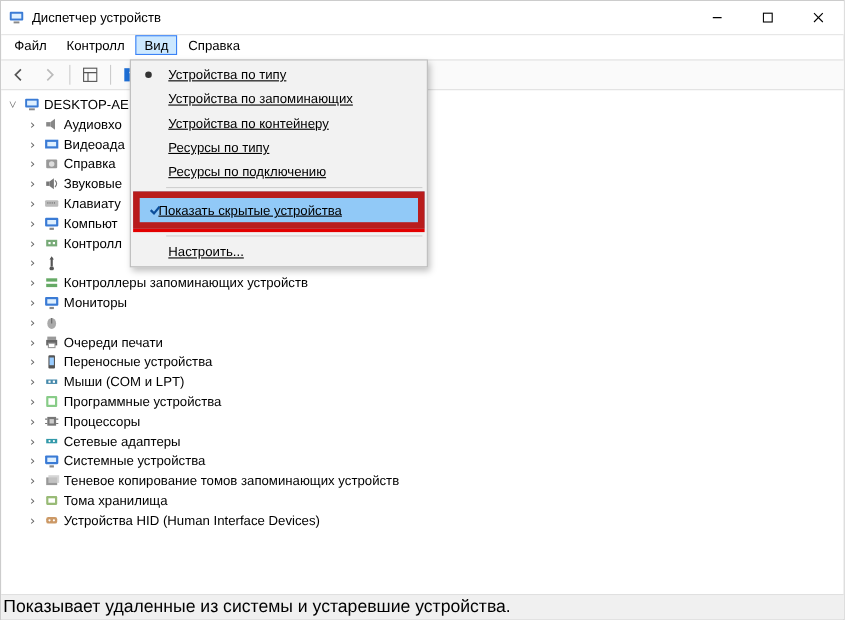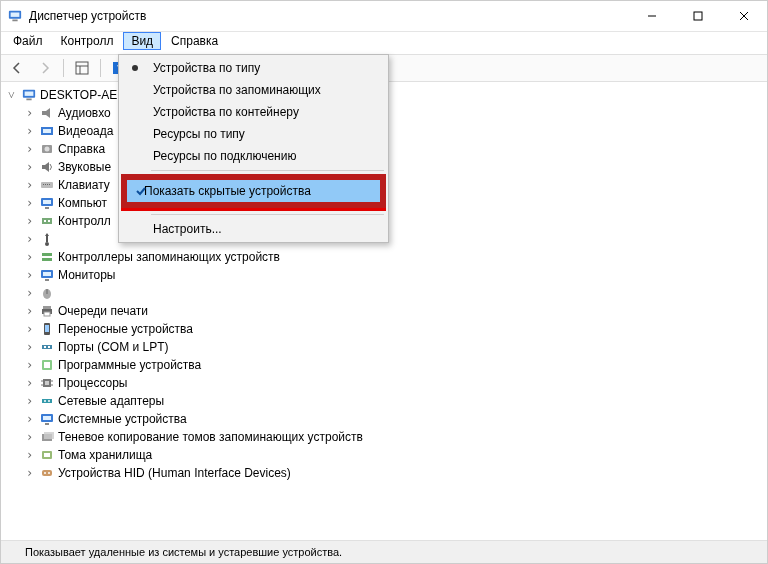--- a/index.html
+++ b/index.html
@@ -129,20 +129,21 @@
     background: #f2f2f2;
   }
   .dd-item {
     position: relative;
     height: 22px;
     display:flex;
     align-items:center;
     padding-left: 32px;
     padding-right: 10px;
     z-index:1;
+    text-decoration:underline;
   }
   .dd-item.selected {
     background: #91c9f7;
     border: 6px solid #b91c1c;
     padding-left: 17px;
   }
   .dd-sep {
     height: 1px;
     background: #d0d0d0;
     margin: 3px 2px 3px 30px;
@@ -166,22 +167,22 @@
     height: 3px;
     background: #e30000;
     margin: 0; 
   }
 
   
   .statusbar {
     height: 22px;
     display:flex;
     align-items:center;
-    padding: 0 24px;
-    font-size: 11px;
+    padding: 0 2px;
+    font-size: 16px;
     background: #f0f0f0;
   }
 </style>
 </head>
 <body>
 
 <div class="window">
 
   <div class="titlebar">
     <div class="title-left">
@@ -402,21 +403,21 @@
           </div>
           <div class="node lvl1">
             <span class="twisty">›</span>
             <span class="ic">
               <svg width="14" height="14">
                 <rect x="2" y="5" width="10" height="4" fill="#48a"></rect>
                 <rect x="4" y="6" width="2" height="2" fill="#fff"></rect>
                 <rect x="8" y="6" width="2" height="2" fill="#fff"></rect>
               </svg>
             </span>
-            <span>Порты (COM и LPT)</span>
+            <span>Мыши (COM и LPT)</span>
           </div>
           <div class="node lvl1">
             <span class="twisty">›</span>
             <span class="ic">
               <svg width="14" height="14">
                 <rect x="2" y="2" width="10" height="10" fill="#8c8" rx="1"></rect>
                 <rect x="4" y="4" width="6" height="6" fill="#fff"></rect>
               </svg>
             </span>
             <span>Программные устройства</span>

